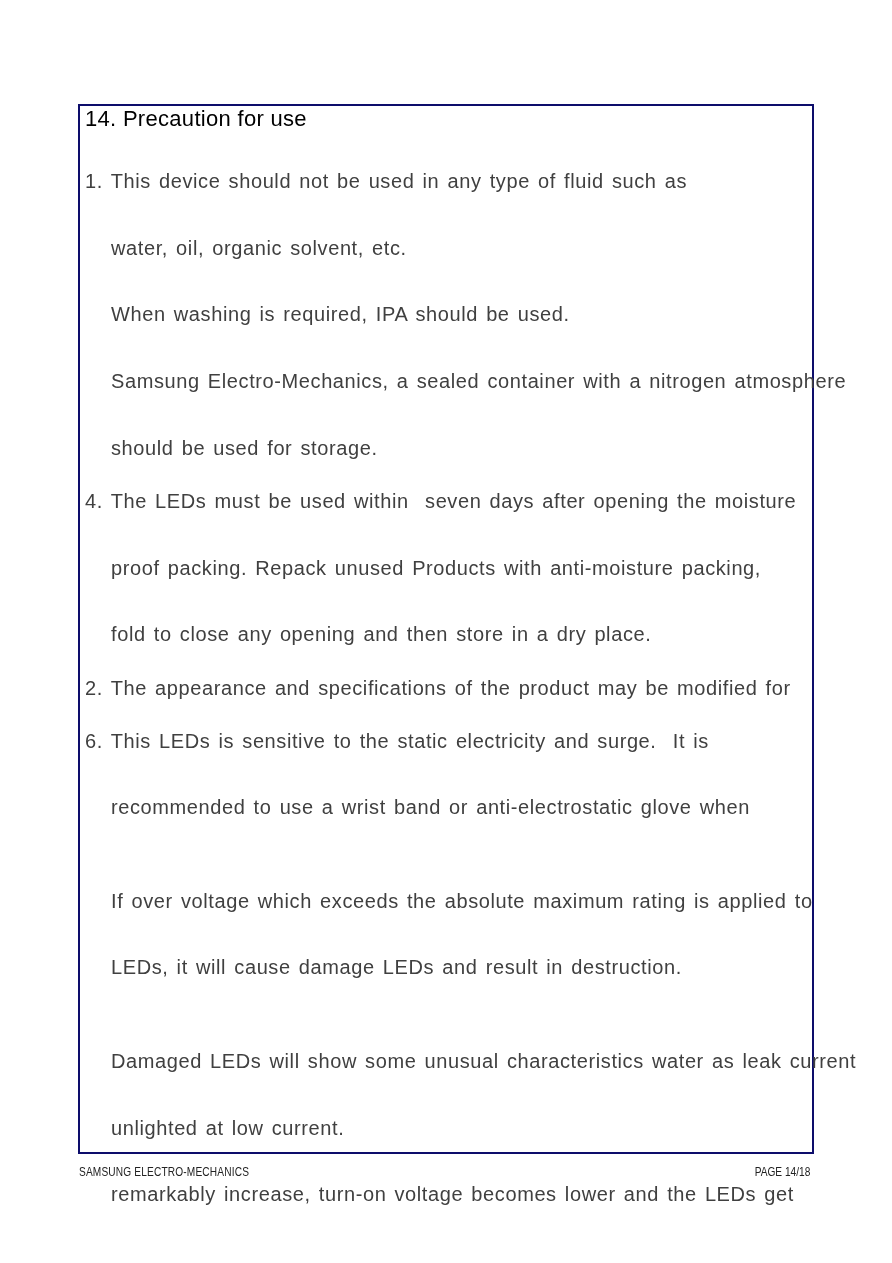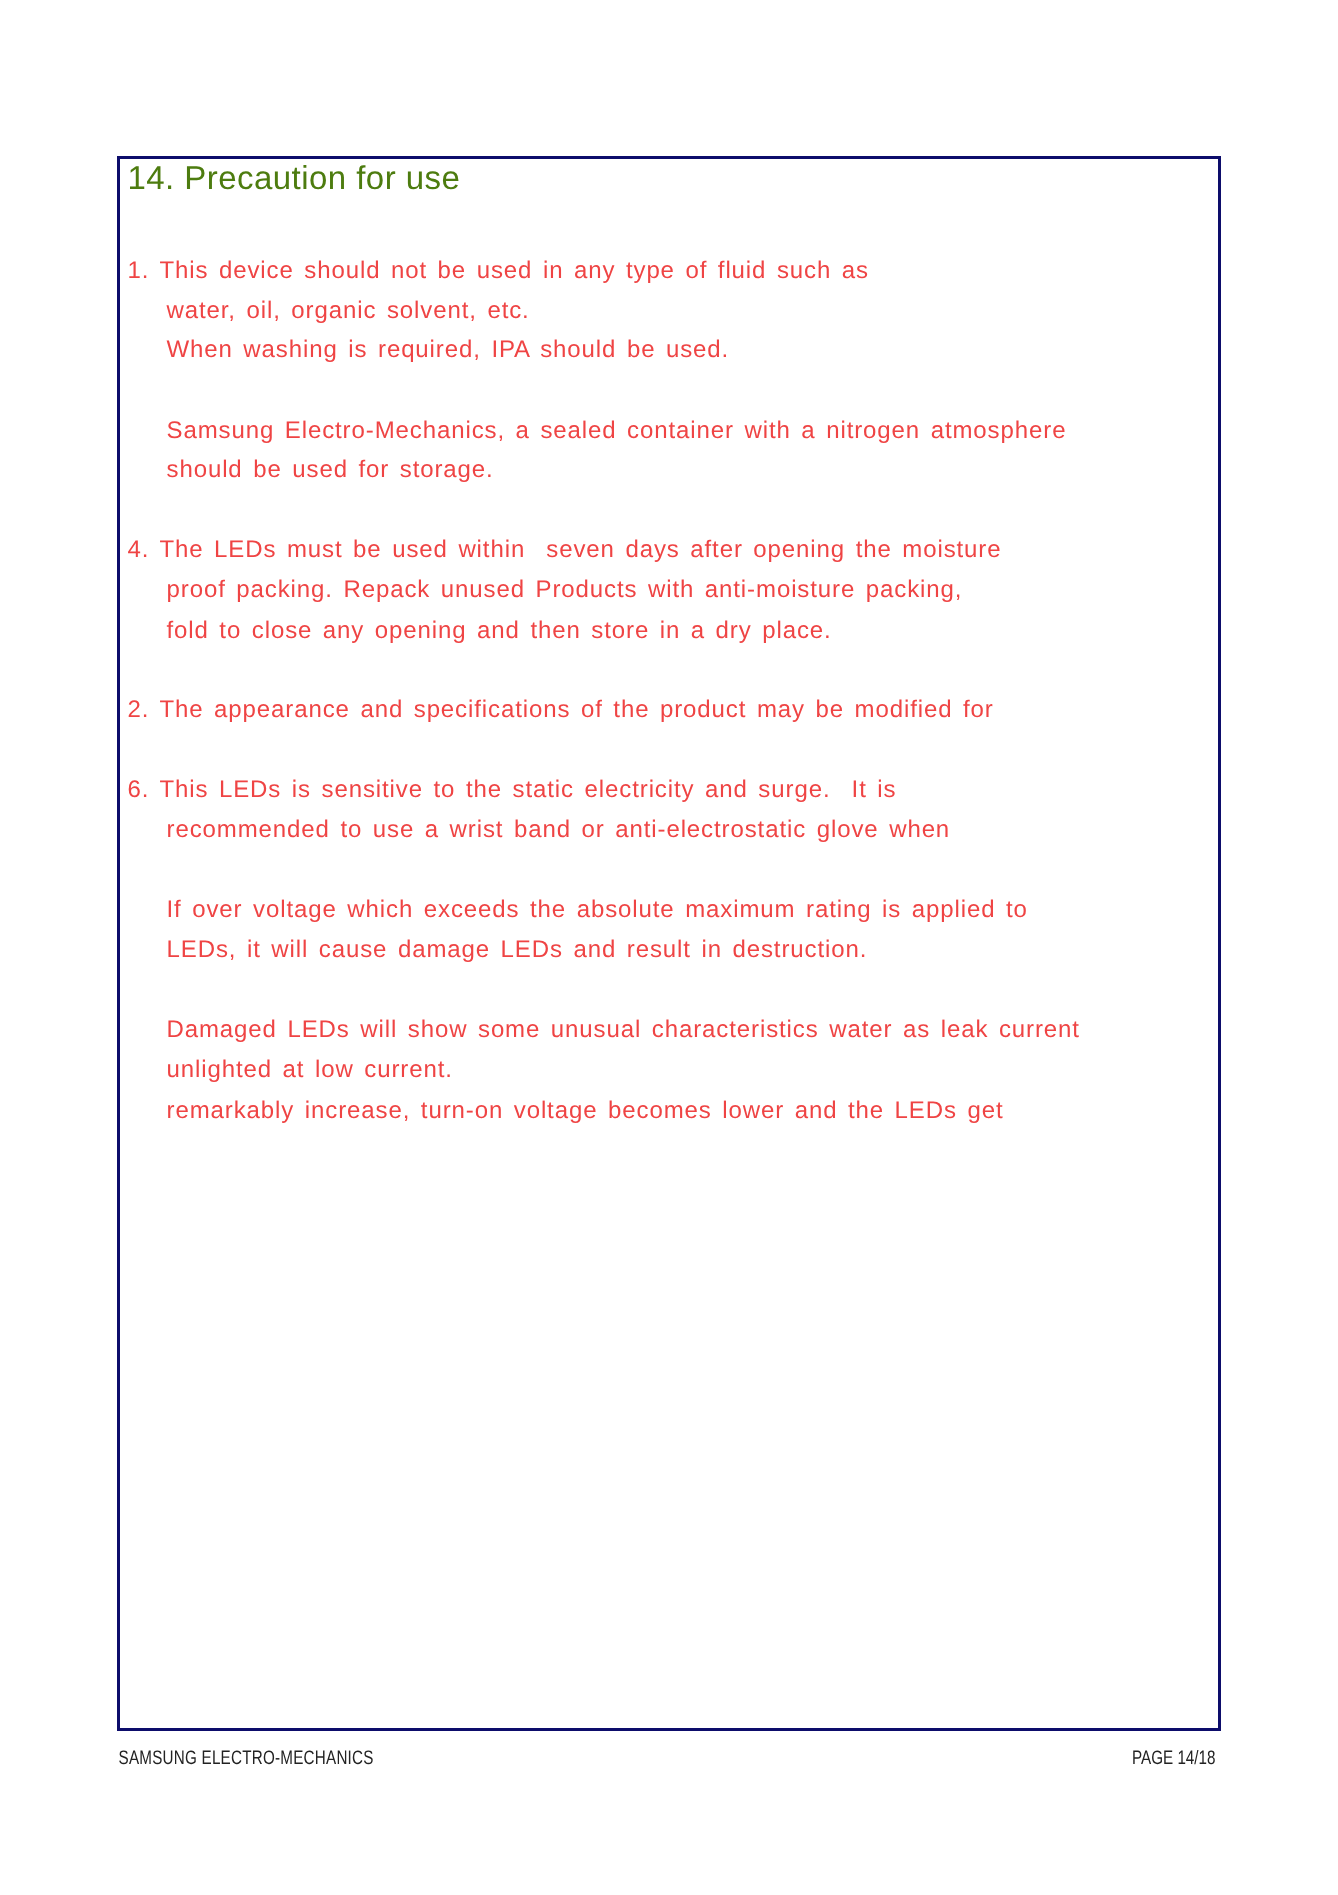--- a/index.html
+++ b/index.html
@@ -24,41 +24,41 @@
       border: 2px solid #0d0d6b;
       box-sizing: border-box;
     }
     .title {
       position: absolute;
       left: 85px;
       top: 104px;
       font-size: 22px;
       line-height: 30px;
       letter-spacing: 0.3px;
-      color: #4d7c0f;
+      color: #000000;
     }
     .body-text {
       position: absolute;
       left: 85px;
       top: 168px;
       width: 720px;
-      font-size: 16px;
-      color: #ef4444;
+      font-size: 20px;
+      color: #404040;
       letter-spacing: 0.6px;
       word-spacing: 2px;
     }
     .item {
       margin: 0 0 26.5px 0;
     }
     .line {
       height: 26.7px;
       line-height: 26.7px;
       white-space: pre;
     }
-    .indent { padding-left: 26px; }
+    .indent { padding-left: 26px; margin-top: 40px; }
     .indent2 { padding-left: 35px; }
     .gap { height: 26.7px; }
     .footer-left {
       position: absolute;
       left: 79px;
       top: 1164px;
       font-family: "Liberation Sans Narrow", "Liberation Sans", sans-serif;
       font-size: 13px;
       transform: scaleX(0.78);
       transform-origin: left center;

